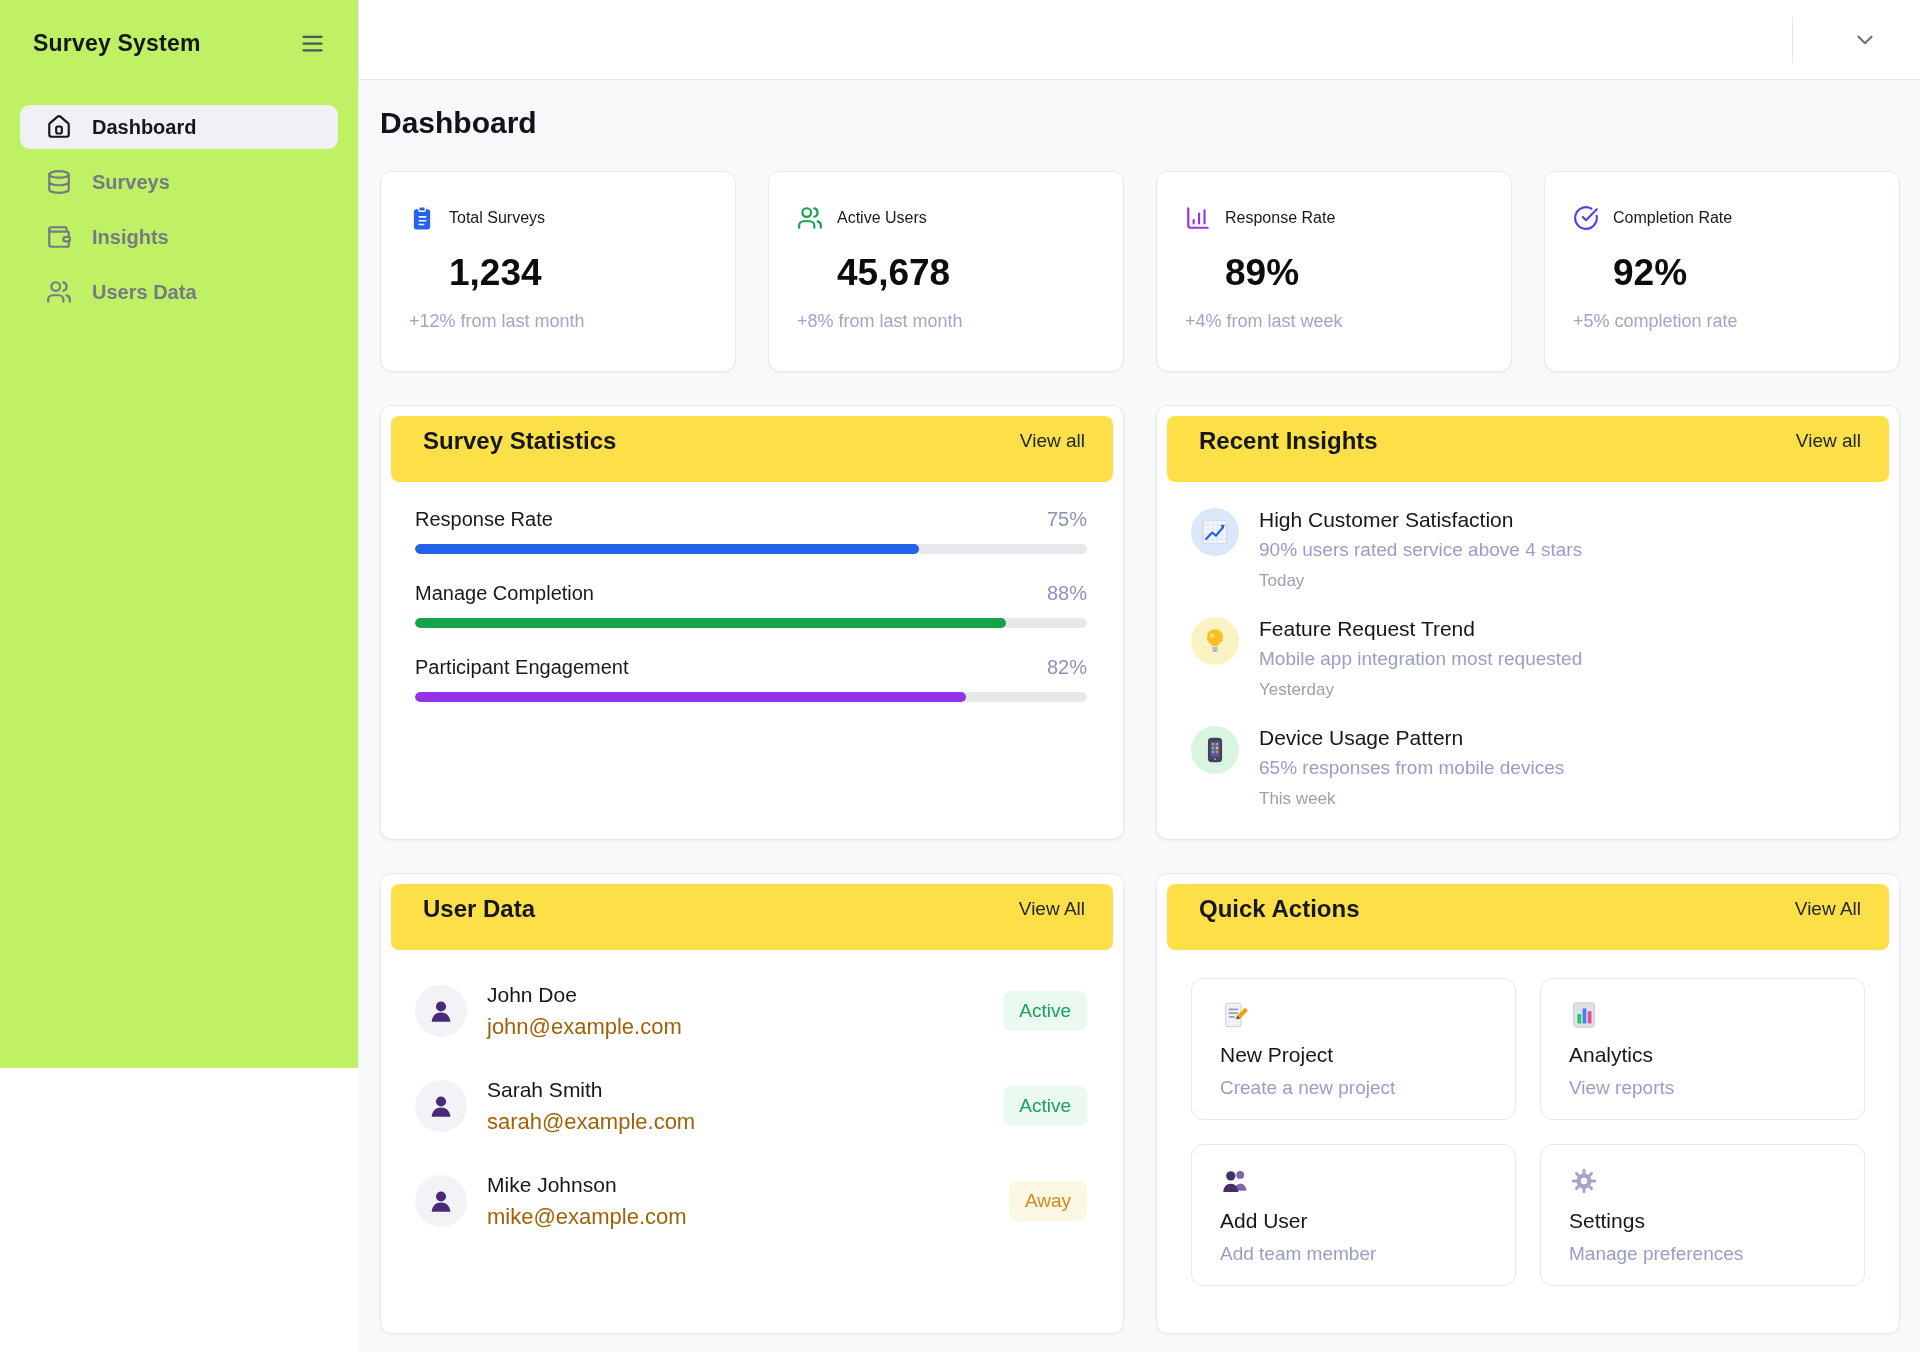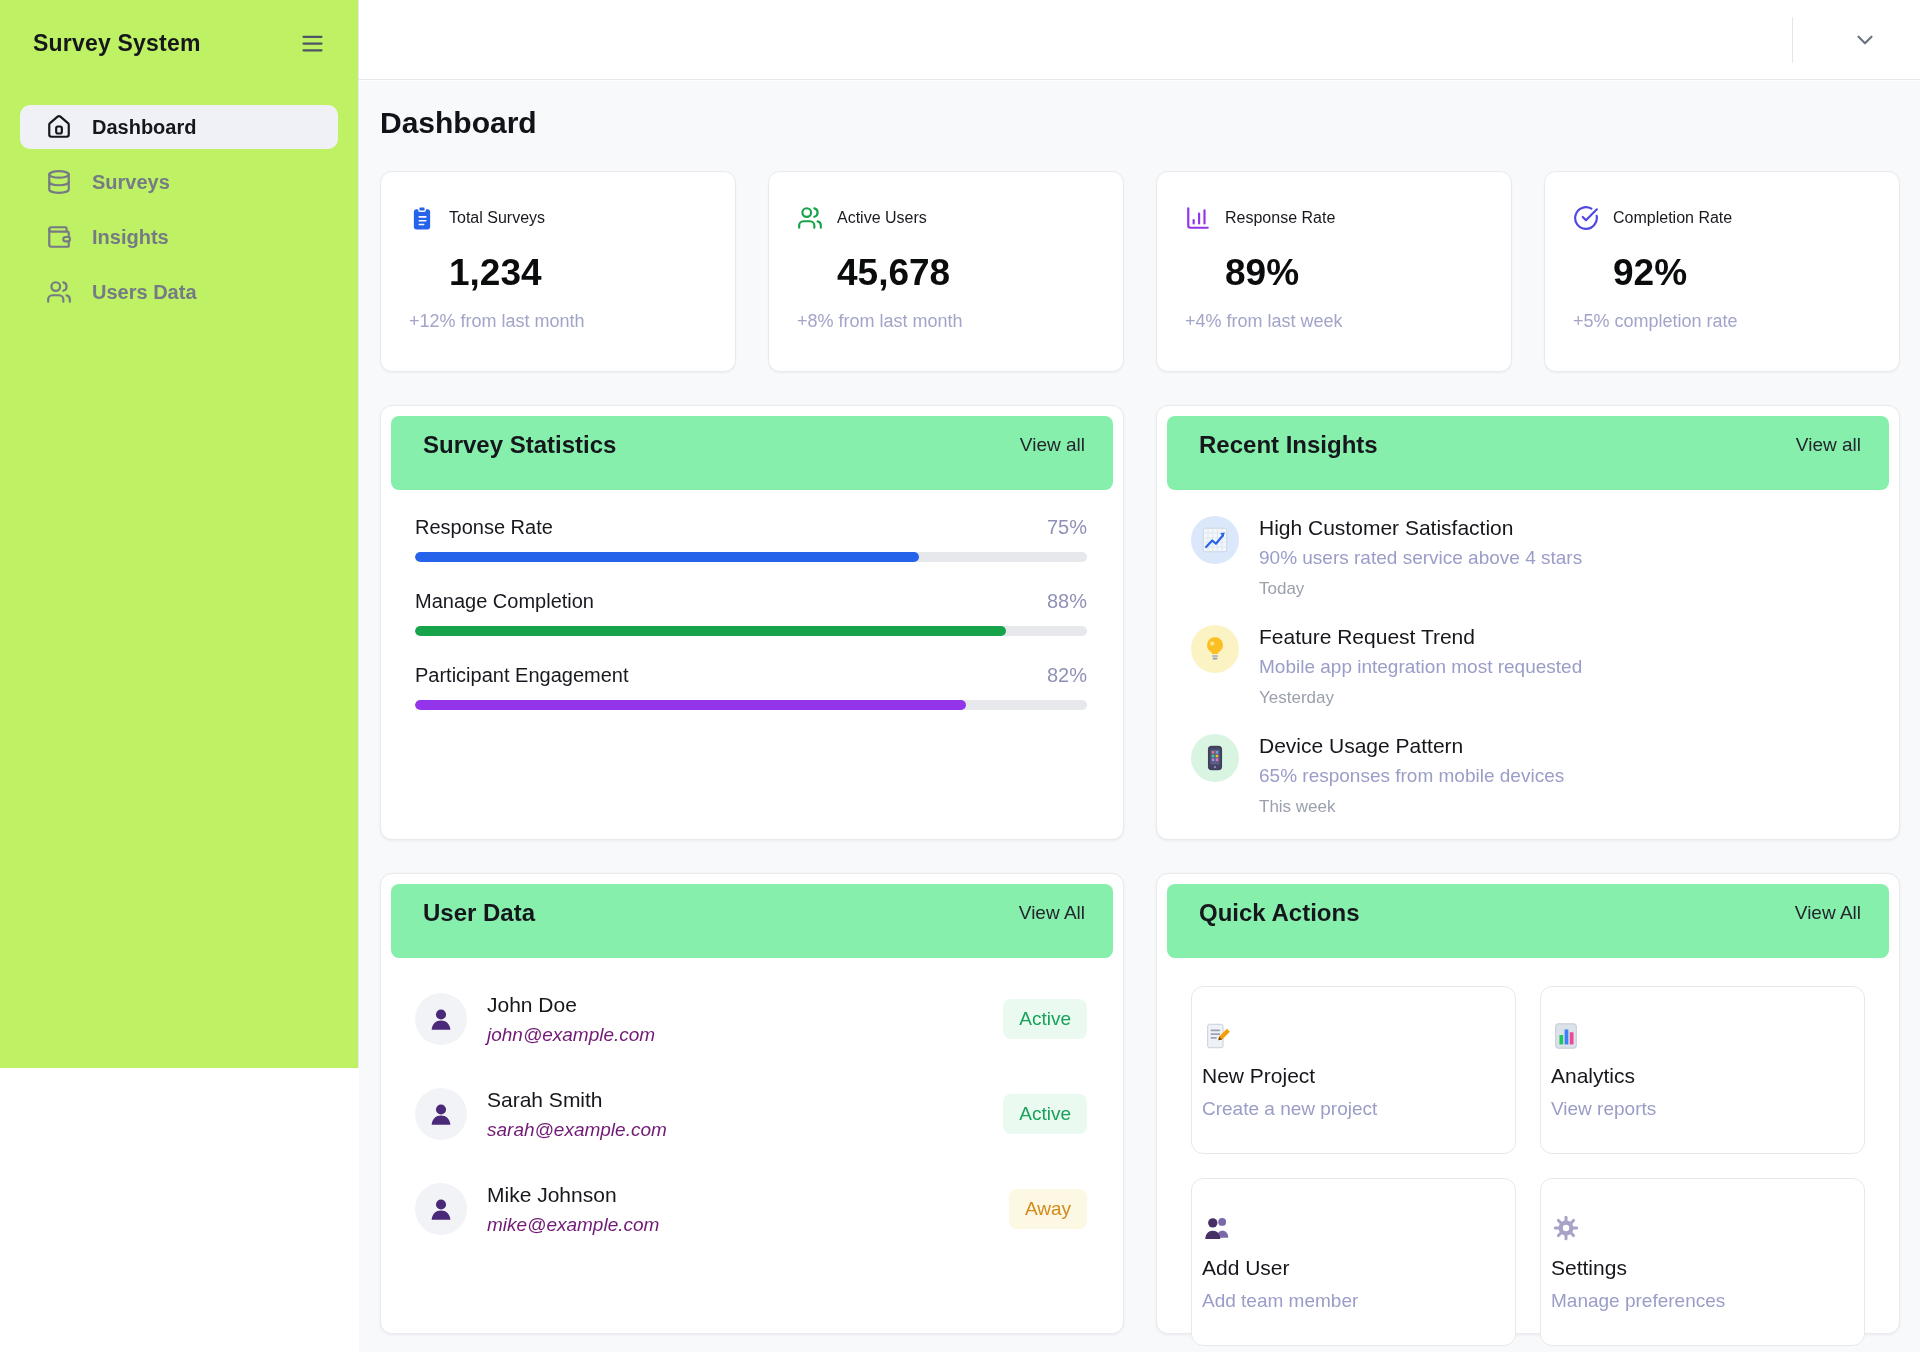--- a/index.html
+++ b/index.html
@@ -27,48 +27,48 @@
   .stat-card{background:#fff;border:1px solid #e9eaee;border-radius:12px;box-shadow:0 1px 2px rgba(16,24,40,.05);height:201px;padding:33px 28px;}
   .stat-head{display:flex;align-items:center;gap:14px;}
   .stat-label{font-size:16px;color:#17191f;}
   .stat-value{font-size:37px;font-weight:bold;color:#0b0c0e;margin-top:21px;margin-left:40px;}
   .stat-delta{font-size:18px;color:#a2a4c8;margin-top:17px;}
   
   .panel-row{margin-top:33px;display:grid;grid-template-columns:1fr 1fr;gap:32px;}
   .panel{background:#fff;border:1px solid #e9eaee;border-radius:12px;box-shadow:0 1px 3px rgba(16,24,40,.06);padding:10px;}
   .panel.h435{height:435px;}
   .panel.h461{height:461px;}
-  .panel-header{background:#86efac;border-radius:8px;height:74px;display:flex;align-items:center;justify-content:space-between;padding:0 28px 17px 32px;}
+  .panel-header{background:#fde047;border-radius:8px;height:66px;display:flex;align-items:center;justify-content:space-between;padding:0 28px 17px 32px;}
   .panel-title{font-size:24px;font-weight:bold;color:#15171c;}
   .view-all{font-size:19px;color:#22262d;background:none;border:none;cursor:pointer;font-family:inherit;padding:0;}
   .panel-body{padding:26px 26px 0 24px;}
   
   .metric{margin-bottom:28px;}
   .metric-top{display:flex;align-items:center;justify-content:space-between;}
   .metric-label{font-size:20px;color:#17191f;}
   .metric-pct{font-size:20px;color:#8f92b8;}
   .bar-track{margin-top:13px;height:10px;border-radius:6px;background:#e6e8ec;overflow:hidden;}
   .bar-fill{height:100%;border-radius:6px;}
   
   .insight{display:flex;gap:20px;margin-bottom:26px;}
   .insight-ico{width:48px;height:48px;border-radius:50%;display:flex;align-items:center;justify-content:center;flex:0 0 auto;}
   .insight-title{font-size:21px;color:#15171c;}
   .insight-desc{font-size:19px;color:#9a9dc7;margin-top:7px;text-align:right;}
   .insight-time{font-size:17px;color:#9ba0ad;margin-top:10px;}
   
   .user-row{display:flex;align-items:center;gap:20px;margin-bottom:33px;min-height:62px;padding-top:4px;}
   .avatar{width:52px;height:52px;border-radius:50%;background:#f2f3f6;display:flex;align-items:center;justify-content:center;flex:0 0 auto;overflow:hidden;}
   .user-name{font-size:21px;color:#15171c;}
-  .user-email{font-size:19px;color:#701a75;margin-top:7px;font-style:italic;}
+  .user-email{font-size:22px;color:#a16207;margin-top:7px;}
   .badge{margin-left:auto;font-size:19px;padding:9px 16px;border-radius:8px;}
   .badge.active{color:#17a15b;background:#eafaf0;}
   .badge.away{color:#d28a1c;background:#fcf8e3;}
   
   .qa-grid{padding:28px 24px 0 24px;display:grid;grid-template-columns:1fr 1fr;gap:24px;}
-  .qa-tile{border:1px solid #e7e8ec;border-radius:12px;background:#fff;height:168px;padding:20px 10px;cursor:pointer;text-align:left;font-family:inherit;}
+  .qa-tile{border:1px solid #e7e8ec;border-radius:12px;background:#fff;height:142px;padding:20px 28px;cursor:pointer;text-align:left;font-family:inherit;}
   .qa-title{font-size:21px;color:#15171c;margin-top:13px;}
   .qa-sub{font-size:19px;color:#9a9dc7;margin-top:10px;}
   svg{display:block;}
 </style>
 </head>
 <body>
 
 <aside class="sidebar">
   <div class="sidebar-header">
     <span class="brand">Survey System</span>

